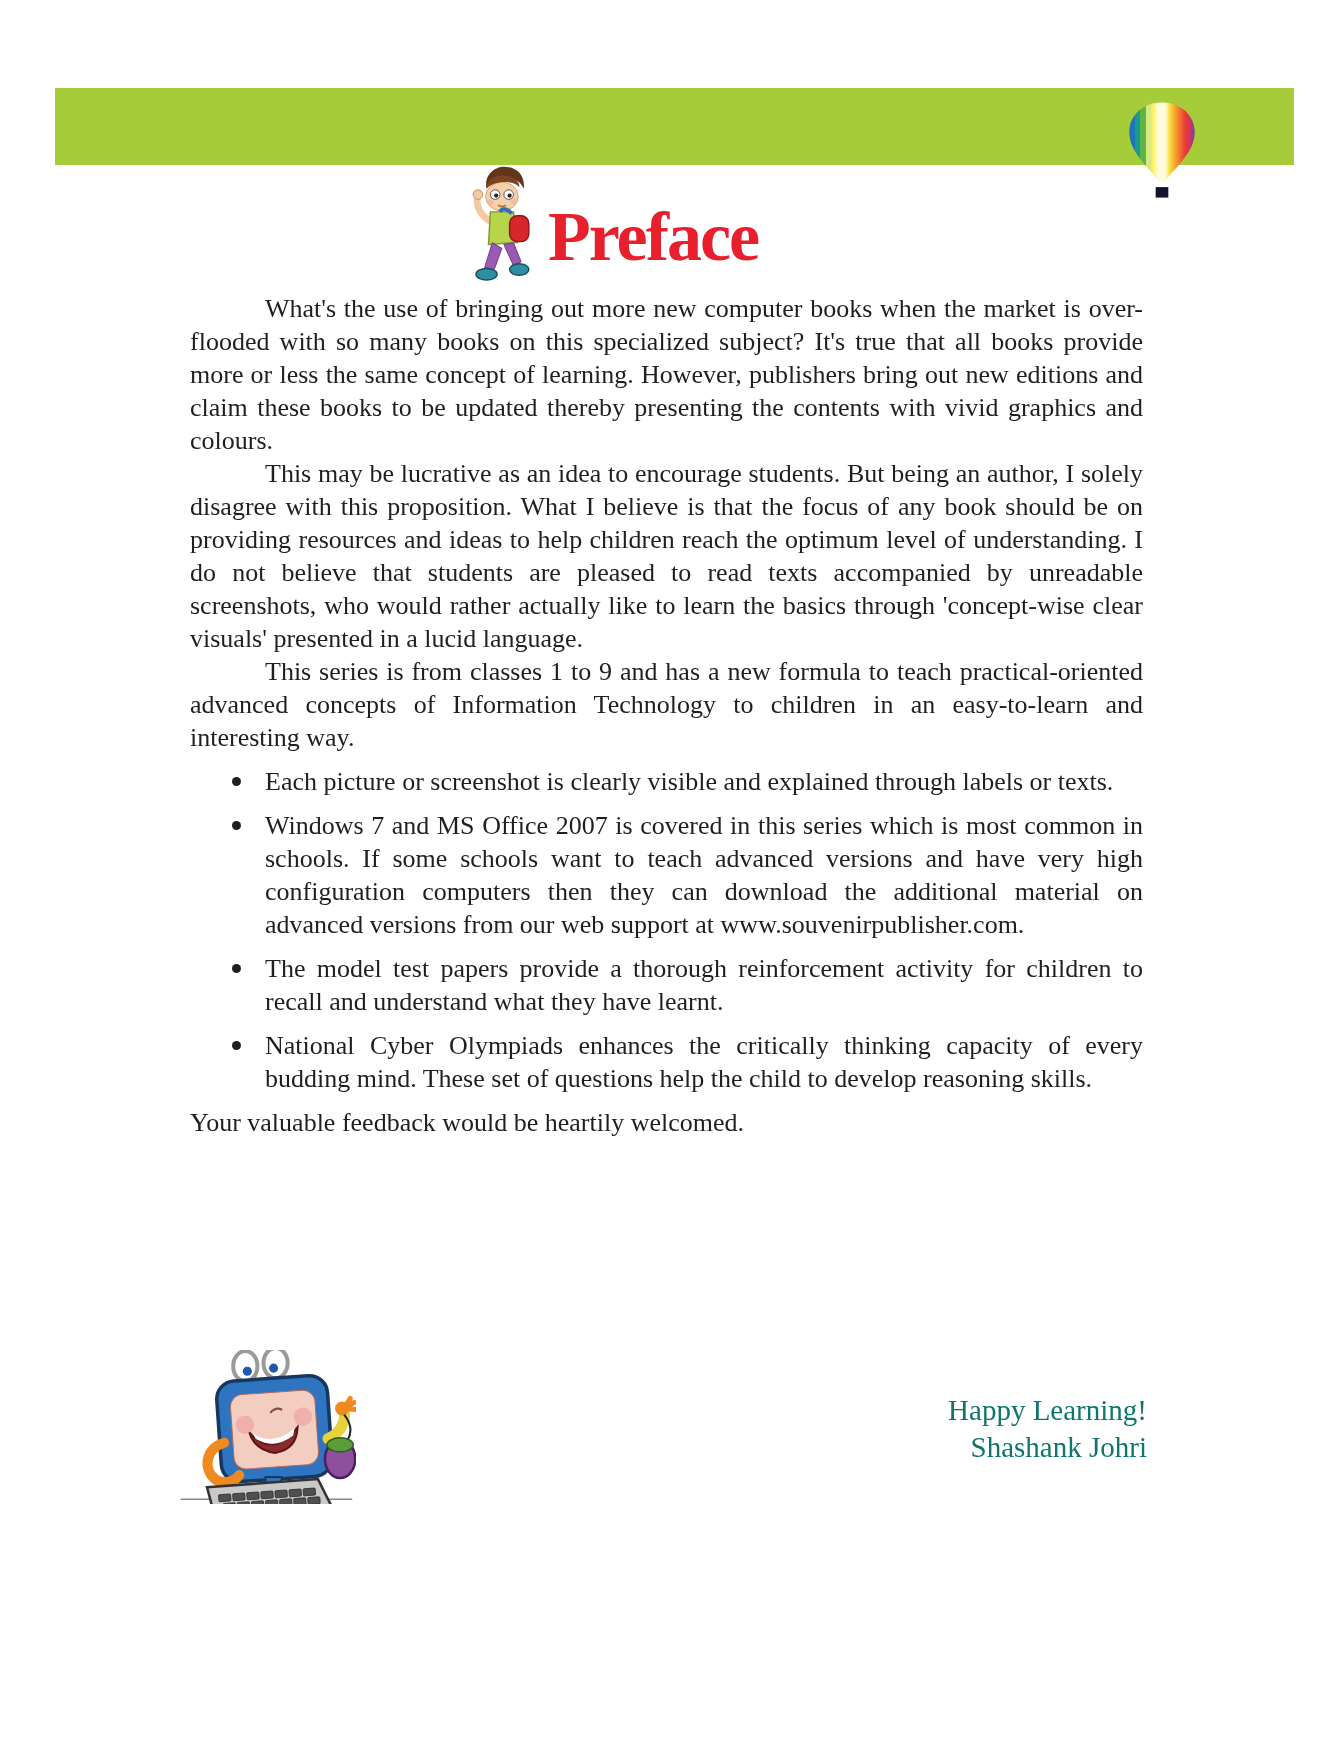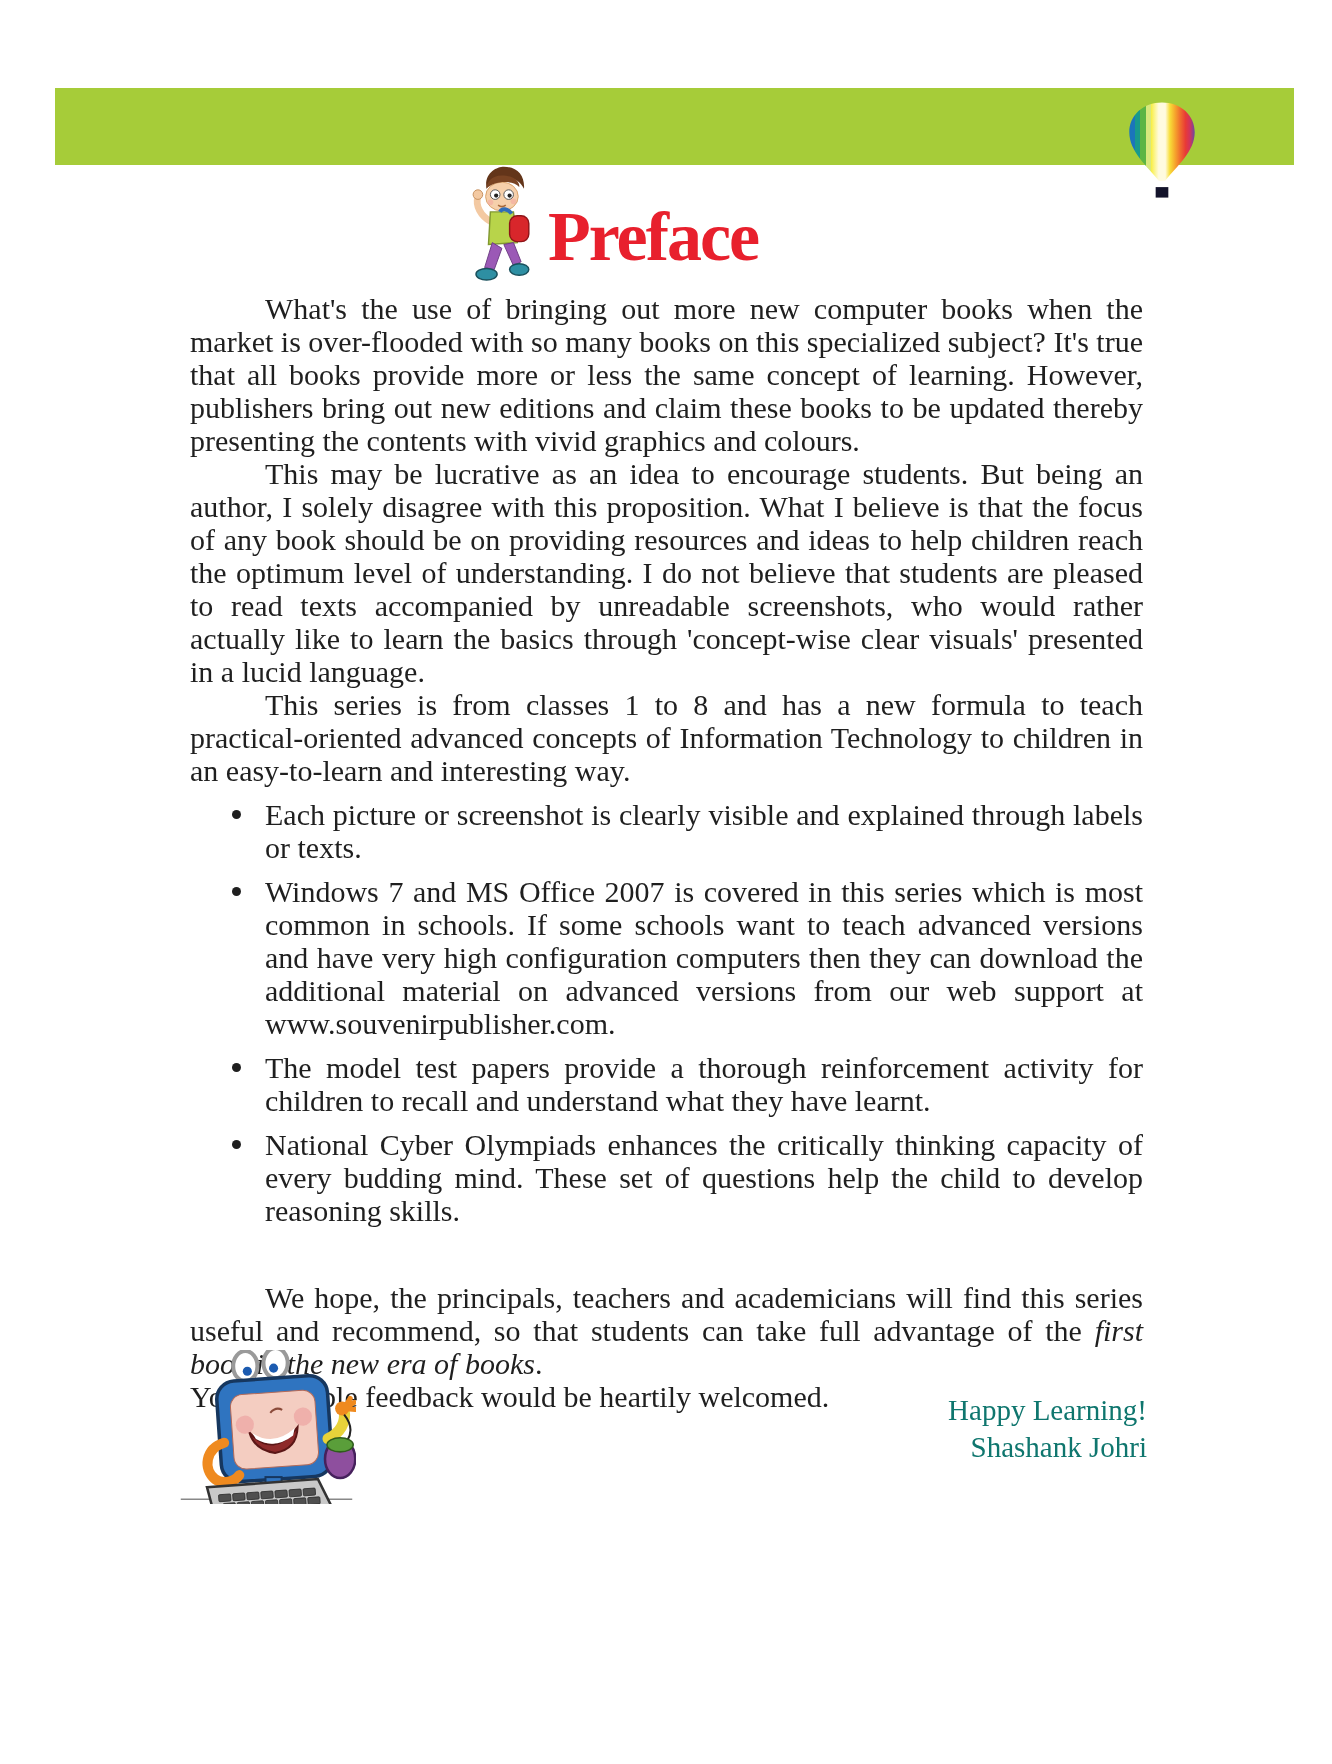--- a/index.html
+++ b/index.html
@@ -6,21 +6,21 @@
   html,body{margin:0;padding:0;background:#fff;}
   .page{position:relative;width:1332px;height:1504px;background:#fff;overflow:hidden;
         font-family:"Liberation Serif", serif;color:var(--ink);}
   .header-bar{position:absolute;left:55px;top:88px;width:1239px;height:77px;background:var(--green);}
   .big-balloon{position:absolute;left:1124px;top:100px;width:76px;height:100px;}
   .big-balloon svg{width:100%;height:100%;display:block;}
   .boy{position:absolute;left:452px;top:164px;width:96px;height:138px;}
   .boy svg{width:100%;height:100%;display:block;}
   .title-text{position:absolute;left:548px;top:198px;font-size:70px;font-weight:bold;
               color:var(--red);letter-spacing:-2px;line-height:1.1;}
-  .body-text{position:absolute;left:190px;top:292px;width:953px;font-size:30px;line-height:33px;
+  .body-text{position:absolute;left:190px;top:292px;width:953px;font-size:26px;line-height:33px;
              text-align:justify;}
   .para{margin:0;text-indent:75px;}
   .features-heading{margin:0;font-weight:bold;}
   .bullet{position:relative;padding-left:75px;margin:11px 0;}
   .bullet::before{content:"";position:absolute;left:42px;top:12px;width:9px;height:9px;
                   border-radius:50%;background:var(--ink);}
   .closing{margin:54px 0 0 0;text-indent:75px;}
   .closing-line{margin:0;}
   .em{font-style:italic;}
   .signature{position:absolute;right:185px;top:1392px;text-align:right;font-size:29px;
@@ -98,28 +98,27 @@
       <ellipse cx="36" cy="113" rx="11" ry="6" fill="#2e8fa3" stroke="#19505c" stroke-width="1.5"></ellipse>
       <ellipse cx="70" cy="108" rx="10" ry="6" fill="#2e8fa3" stroke="#19505c" stroke-width="1.5"></ellipse>
     </svg>
   </div>
 
   <div class="title-text">Preface</div>
 
   <div class="body-text">
     <p class="para">What's the use of bringing out more new computer books when the market is over-flooded with so many books on this specialized subject? It's true that all books provide more or less the same concept of learning. However, publishers bring out new editions and claim these books to be updated thereby presenting the contents with vivid graphics and colours.</p>
     <p class="para">This may be lucrative as an idea to encourage students. But being an author, I solely disagree with this proposition. What I believe is that the focus of any book should be on providing resources and ideas to help children reach the optimum level of understanding. I do not believe that students are pleased to read texts accompanied by unreadable screenshots, who would rather actually like to learn the basics through 'concept-wise clear visuals' presented in a lucid language.</p>
-    <p class="para">This series is from classes 1 to 8 and has a new formula to teach practical-oriented advanced concepts of Information Technology to children in an easy-to-learn and interesting way.</p>
+    <p class="para">This series is from classes 1 to 9 and has a new formula to teach practical-oriented advanced concepts of Information Technology to children in an easy-to-learn and interesting way.</p>
     <div>
         <div class="bullet">Each picture or screenshot is clearly visible and explained through labels or texts.</div>
         <div class="bullet">Windows 7 and MS Office 2007 is covered in this series which is most common in schools. If some schools want to teach advanced versions and have very high configuration computers then they can download the additional material on advanced versions from our web support at www.souvenirpublisher.com.</div>
         <div class="bullet">The model test papers provide a thorough reinforcement activity for children to recall and understand what they have learnt.</div>
         <div class="bullet">National Cyber Olympiads enhances the critically thinking capacity of every budding mind. These set of questions help the child to develop reasoning skills.</div>
       </div>
-    <p class="closing"><span>We hope, the principals, teachers and academicians will find this series useful and recommend, so that students can take full advantage of the </span><span class="em">first book in the new era of books</span><span>.</span></p>
     <p class="closing-line">Your valuable feedback would be heartily welcomed.</p>
   </div>
 
   <div class="signature">
     <div>Happy Learning!</div>
     <div>Shashank Johri</div>
   </div>
 
   <div class="computer-cartoon">
     <svg viewBox="0 0 175 230">

